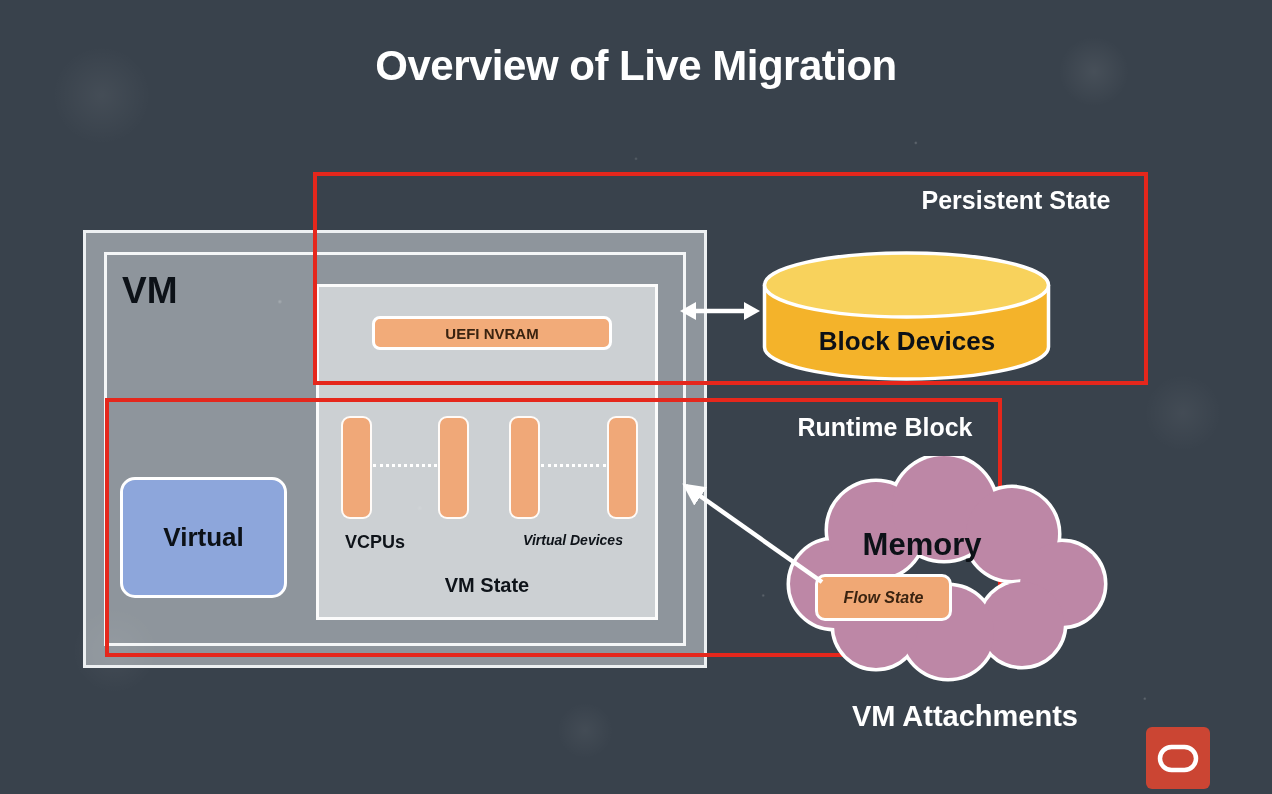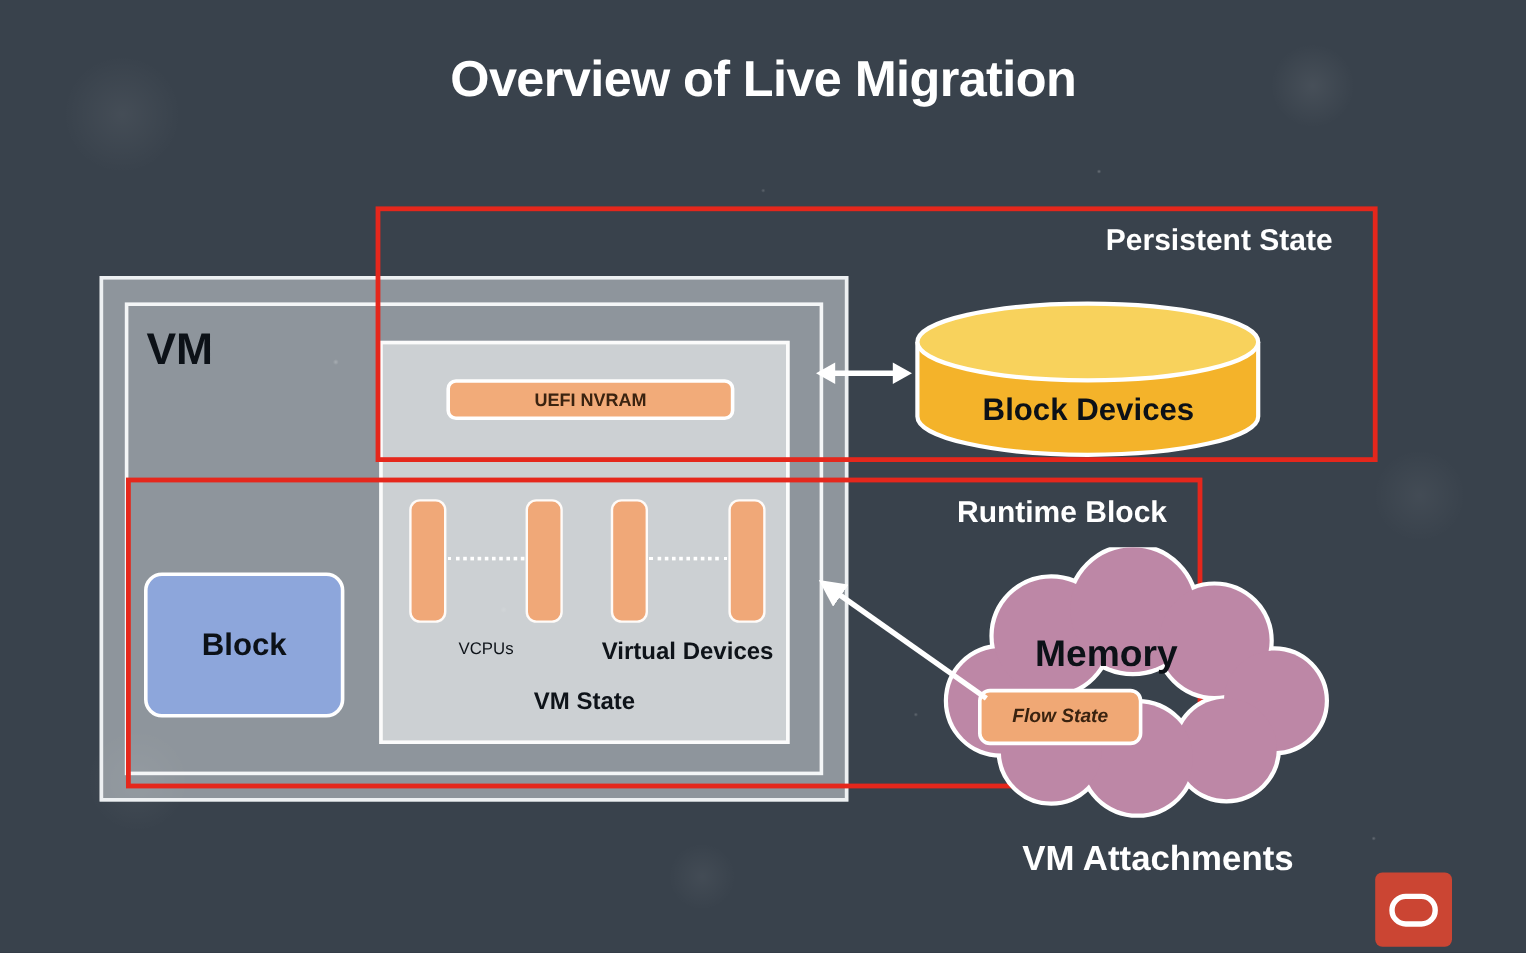--- a/index.html
+++ b/index.html
@@ -36,22 +36,22 @@
           background:rgba(228,231,233,0.72);border:3px solid #fbfbfb;box-sizing:border-box;}
 
   .uefi-pill{left:372px;top:300px;width:240px;height:34px;z-index:6;
           background:#f2ab79;border:3px solid #fff;border-radius:8px;box-sizing:border-box;
           font-size:15px;font-weight:800;color:#3a2310;margin-top:16px;}
   .bar{width:31px;height:103px;top:416px;z-index:4;background:#f0a878;
           border:2px solid rgba(255,255,255,0.95);border-radius:9px;box-sizing:border-box;}
   .bar1{left:341px;} .bar2{left:438px;} .bar3{left:509px;} .bar4{left:607px;}
   .dots{top:464px;height:0;border-top:3px dotted #fff;z-index:4;}
   .dots1{left:373px;width:64px;} .dots2{left:541px;width:65px;}
-  .vcpus-label{left:345px;top:532px;width:120px;font-size:14px;font-weight:400;color:#0e1319;text-align:center;z-index:4;}
-  .vdev-label{left:483px;top:532px;width:180px;font-size:20px;font-weight:800;color:#0e1319;text-align:center;z-index:4;}
+  .vcpus-label{left:345px;top:532px;width:120px;font-size:18px;font-weight:700;color:#0e1319;z-index:4;}
+  .vdev-label{left:483px;top:532px;width:180px;font-size:14px;font-weight:800;color:#0e1319;text-align:center;z-index:4;font-style:italic;}
   .vmstate-label{left:407px;top:574px;width:160px;font-size:20px;font-weight:800;color:#0e1319;text-align:center;z-index:4;}
 
   .memory-box{left:120px;top:477px;width:167px;height:121px;z-index:4;
           background:#8da6db;border:3px solid #fff;border-radius:15px;box-sizing:border-box;
           font-size:26px;font-weight:800;color:#0c1117;}
 
   
   .red-frame{border:4px solid #e5271c;box-sizing:border-box;z-index:5;}
   .persistent-frame{left:313px;top:172px;width:835px;height:213px;}
   .runtime-frame{left:105px;top:398px;width:897px;height:259px;}
@@ -101,21 +101,21 @@
   <div class="abs dots dots1"></div>
   <div class="abs bar bar3"></div>
   <div class="abs bar bar4"></div>
   <div class="abs dots dots2"></div>
 
   <div class="abs vcpus-label">VCPUs</div>
   <div class="abs vdev-label">Virtual Devices</div>
   <div class="abs vmstate-label">VM State</div>
 
   <div class="abs ctr memory-box">
-    <span>Block</span>
+    <span>Virtual</span>
   </div>
 
   <div class="abs red-frame persistent-frame"></div>
   <div class="abs red-frame runtime-frame"></div>
   <div class="abs region-label persistent-label">Persistent State</div>
   <div class="abs region-label runtime-label">Runtime Block</div>
 
   <svg class="abs cyl-svg" width="297" height="137" viewBox="0 0 297 137">
     <path d="M 6.5 36 L 6.5 98 A 142 32 0 0 0 290.5 98 L 290.5 36" fill="#f4b32a" stroke="#ffffff" stroke-width="3.5"></path>
     <ellipse cx="148.5" cy="36" rx="142" ry="32" fill="#f8d25c" stroke="#ffffff" stroke-width="3.5"></ellipse>

